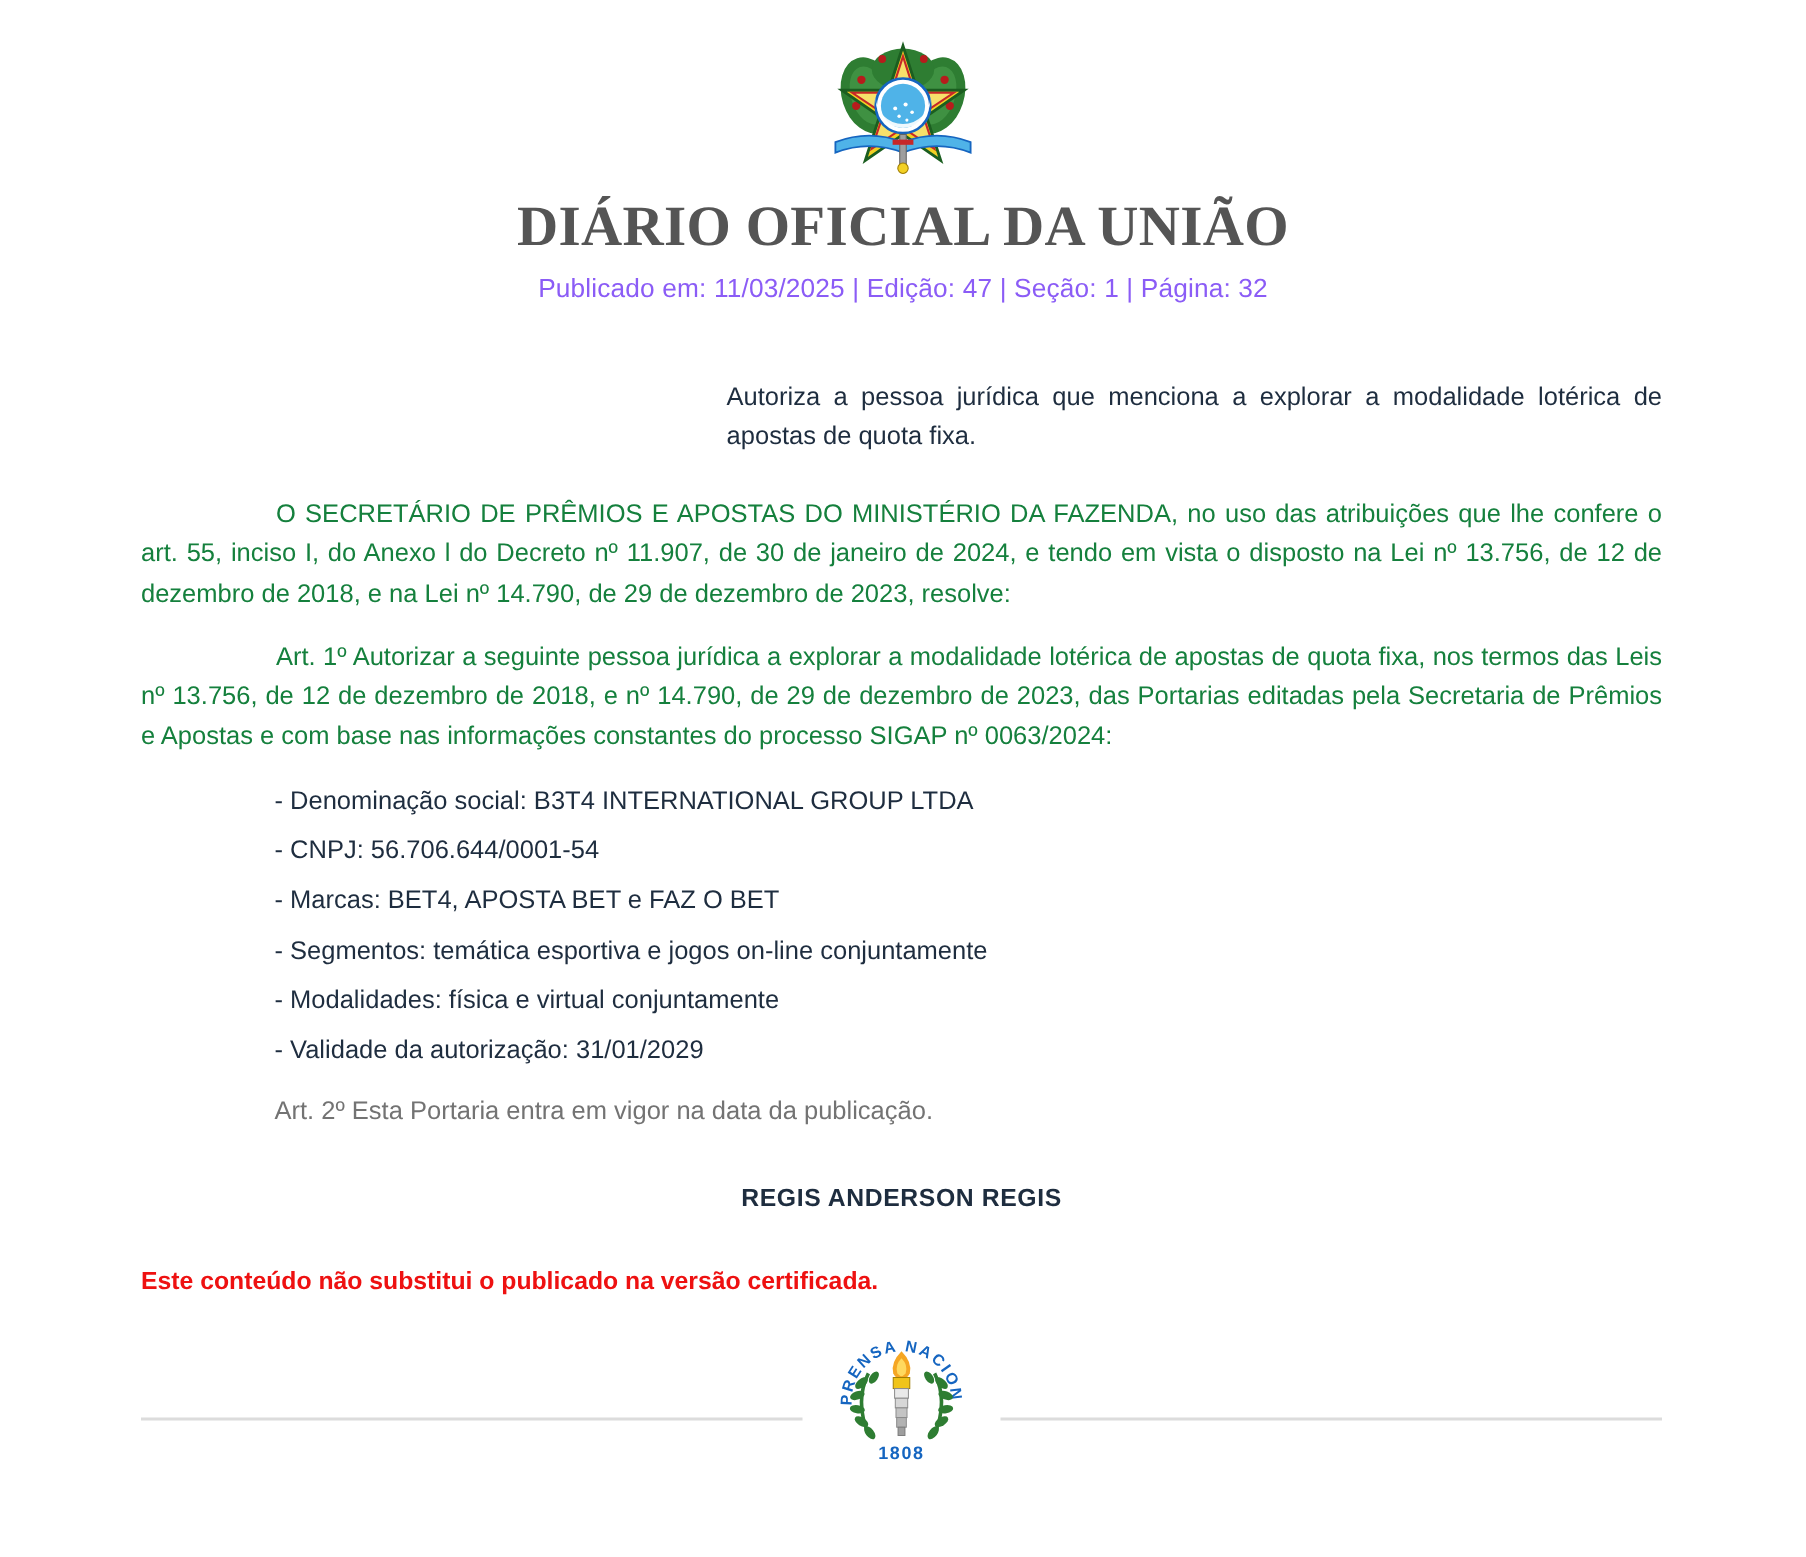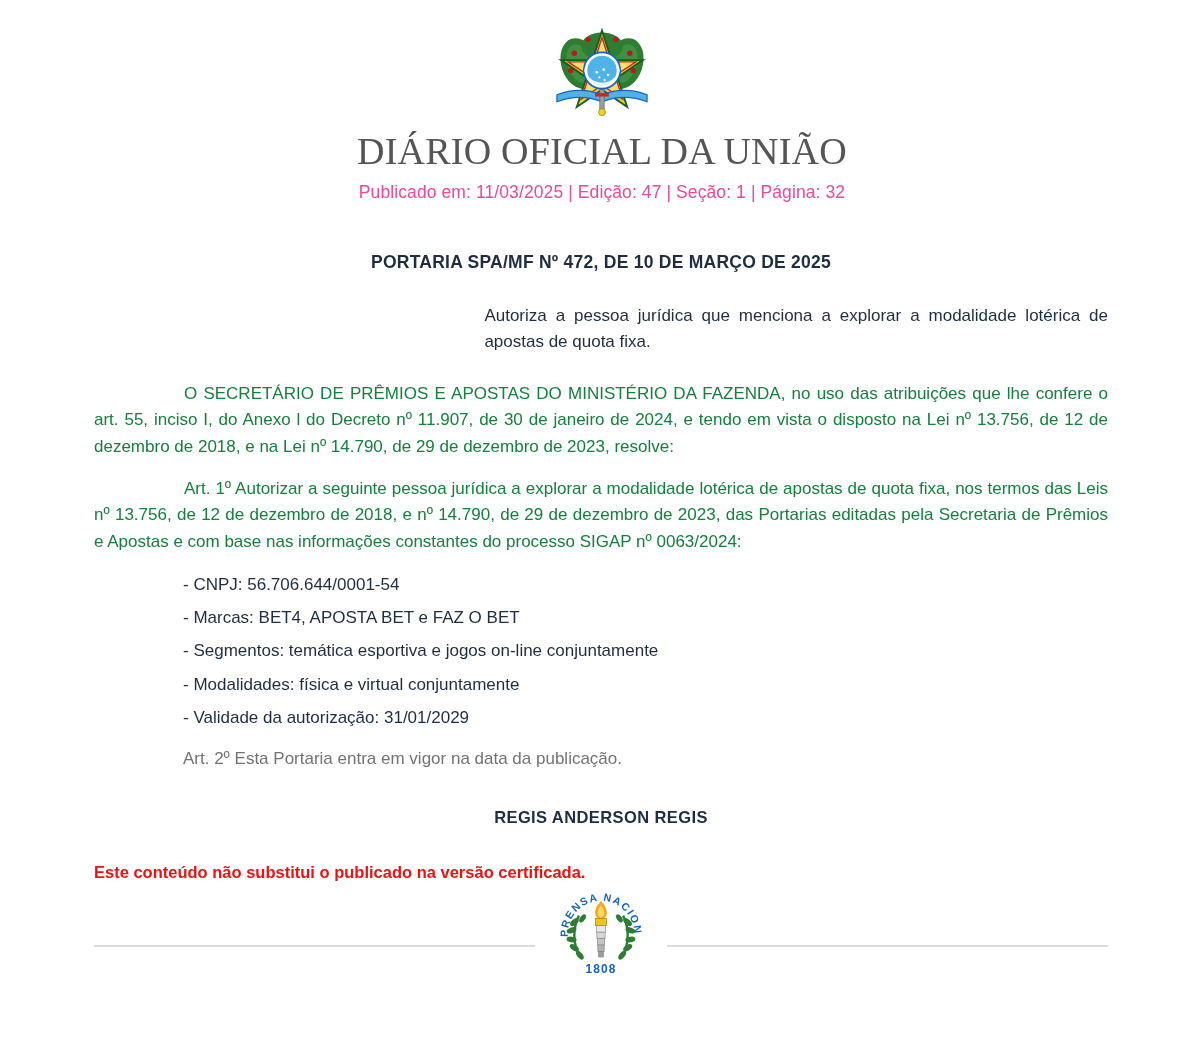--- a/index.html
+++ b/index.html
@@ -29,30 +29,30 @@
     padding-top: 22px;
   }
   .coat-of-arms {
     width: 104px;
     height: 104px;
     margin: 0 auto 6px;
     display: block;
   }
   .dou-title {
     font-family: "Liberation Serif", "DejaVu Serif", serif;
-    font-weight: normal;
+    font-weight: bold;
     font-size: 38px;
     letter-spacing: 0.2px;
     color: #555555;
     line-height: 1.05;
     margin: 0 0 9px 0;
   }
   .pub-line {
     font-size: 17.5px;
-    color: #ec4899;
+    color: #8b5cf6;
     line-height: 1.35;
     margin: 4px;
     letter-spacing: 0.1px;
   }
   .organ-line {
     font-size: 17.5px;
     color: #6e6e6e;
     font-weight: bold;
     line-height: 1.35;
     margin: 2px 0 0 0;
@@ -201,28 +201,28 @@
       <rect x="52" y="82" width="16" height="4" fill="#c62828"></rect>
       <circle cx="60" cy="104" r="4" fill="#f2d024" stroke="#9e7b00" stroke-width="0.8"></circle>
     </svg>
 
     <h1 class="dou-title">DIÁRIO OFICIAL DA UNIÃO</h1>
     <p class="pub-line">Publicado em: 11/03/2025 | Edição: 47 | Seção: 1 | Página: 32</p>
   </header>
 
   <main class="content">
 
-    <h2 class="act-title">PORTARIA SPA/MF Nº 472, DE 10 DE MARÇO DE 2025</h2>
 
     <p class="ementa">Autoriza a pessoa jurídica que menciona a explorar a modalidade lotérica de apostas de quota fixa.</p>
 
     <p class="para">O SECRETÁRIO DE PRÊMIOS E APOSTAS DO MINISTÉRIO DA FAZENDA, no uso das atribuições que lhe confere o art. 55, inciso I, do Anexo l do Decreto nº 11.907, de 30 de janeiro de 2024, e tendo em vista o disposto na Lei nº 13.756, de 12 de dezembro de 2018, e na Lei nº 14.790, de 29 de dezembro de 2023, resolve:</p>
 
     <p class="para">Art. 1º Autorizar a seguinte pessoa jurídica a explorar a modalidade lotérica de apostas de quota fixa, nos termos das Leis nº 13.756, de 12 de dezembro de 2018, e nº 14.790, de 29 de dezembro de 2023, das Portarias editadas pela Secretaria de Prêmios e Apostas e com base nas informações constantes do processo SIGAP nº 0063/2024:</p>
 
+    <p class="list-item">- Denominação social: B3T4 INTERNATIONAL GROUP LTDA</p>
     <p class="list-item">- CNPJ: 56.706.644/0001-54</p>
     <p class="list-item">- Marcas: BET4, APOSTA BET e FAZ O BET</p>
     <p class="list-item">- Segmentos: temática esportiva e jogos on-line conjuntamente</p>
     <p class="list-item">- Modalidades: física e virtual conjuntamente</p>
     <p class="list-item">- Validade da autorização: 31/01/2029</p>
 
     <p class="art2">Art. 2º Esta Portaria entra em vigor na data da publicação.</p>
 
     <p class="signature">REGIS ANDERSON REGIS</p>
 

